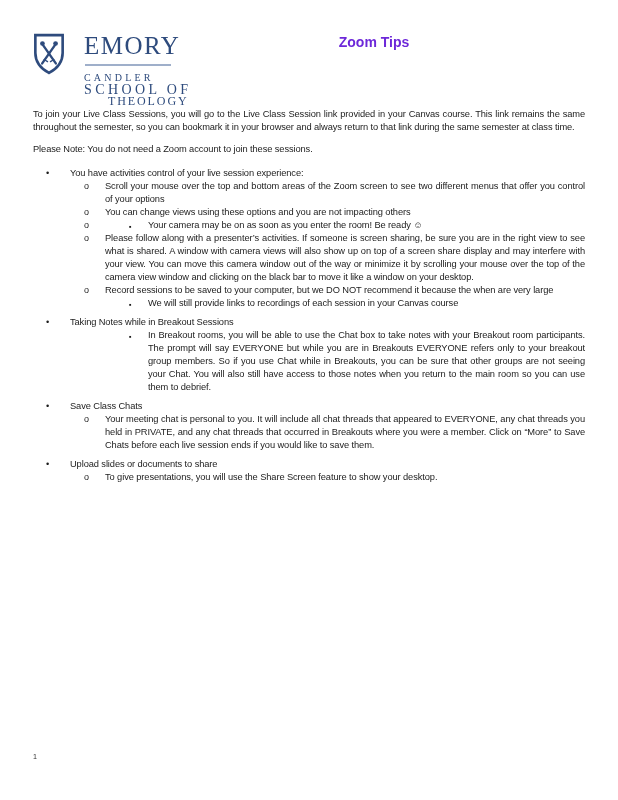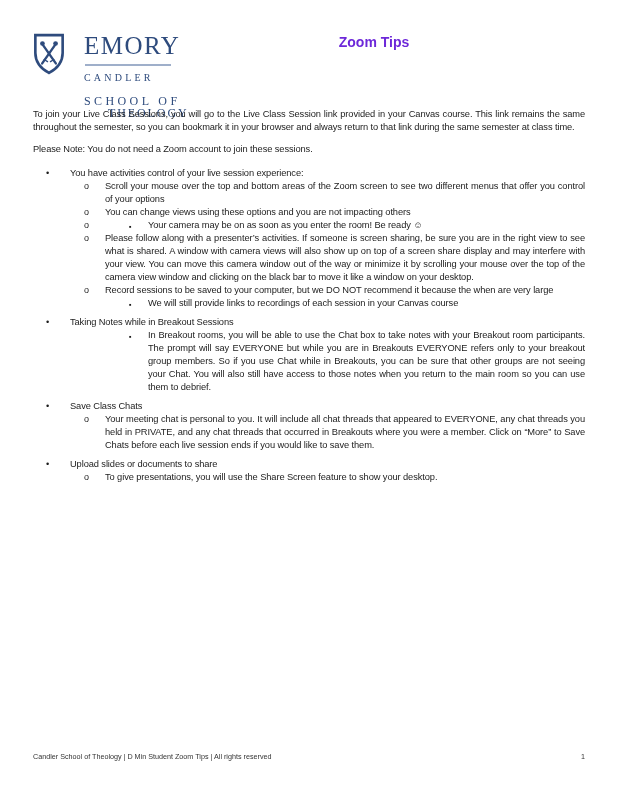--- a/index.html
+++ b/index.html
@@ -33,21 +33,21 @@
   .logo-rule{
     width:86px;height:2px;background:var(--rule);
     margin:6px 0 6px 1px;
   }
   .school-line{
     font-family:"Liberation Serif", serif;
     color:var(--navy);
     line-height:11px;
   }
   .school-1{font-size:10px;letter-spacing:3.2px;}
-  .school-2{font-size:12px;letter-spacing:3.4px;margin-top:13px;}
+  .school-2{font-size:14px;letter-spacing:3.4px;margin-top:1px;}
   .school-3{font-size:12px;letter-spacing:1.9px;margin-top:1px;margin-left:24px;}
   .doc-title{
     position:absolute;top:34px;left:374px;
     transform:translateX(-50%);
     font-size:14px;font-weight:bold;color:#6d28d9;
     white-space:nowrap;
   }
   
   .body-text{
     position:absolute;top:108px;left:33px;right:33px;
@@ -118,17 +118,16 @@
         <div class="bullet level-1 space-before"><span class="marker">•</span><span>Taking Notes while in Breakout Sessions</span></div>
         <div class="bullet level-3"><span class="marker">▪</span><span>In Breakout rooms, you will be able to use the Chat box to take notes with your Breakout room participants. The prompt will say EVERYONE but while you are in Breakouts EVERYONE refers only to your breakout group members. So if you use Chat while in Breakouts, you can be sure that other groups are not seeing your Chat. You will also still have access to those notes when you return to the main room so you can use them to debrief.</span></div>
         <div class="bullet level-1 space-before"><span class="marker">•</span><span>Save Class Chats</span></div>
         <div class="bullet level-2"><span class="marker">o</span><span>Your meeting chat is personal to you. It will include all chat threads that appeared to EVERYONE, any chat threads you held in PRIVATE, and any chat threads that occurred in Breakouts where you were a member. Click on “More” to Save Chats before each live session ends if you would like to save them.</span></div>
         <div class="bullet level-1 space-before"><span class="marker">•</span><span>Upload slides or documents to share</span></div>
         <div class="bullet level-2"><span class="marker">o</span><span>To give presentations, you will use the Share Screen feature to show your desktop.</span></div>
       </div>
   </div>
 
   <div class="footer">
-    <span>Candler School of Theology | D Min Student Zoom Tips | All rights reserved</span>
     <span>1</span>
   </div>
 
 </div>
 
 </body></html>

